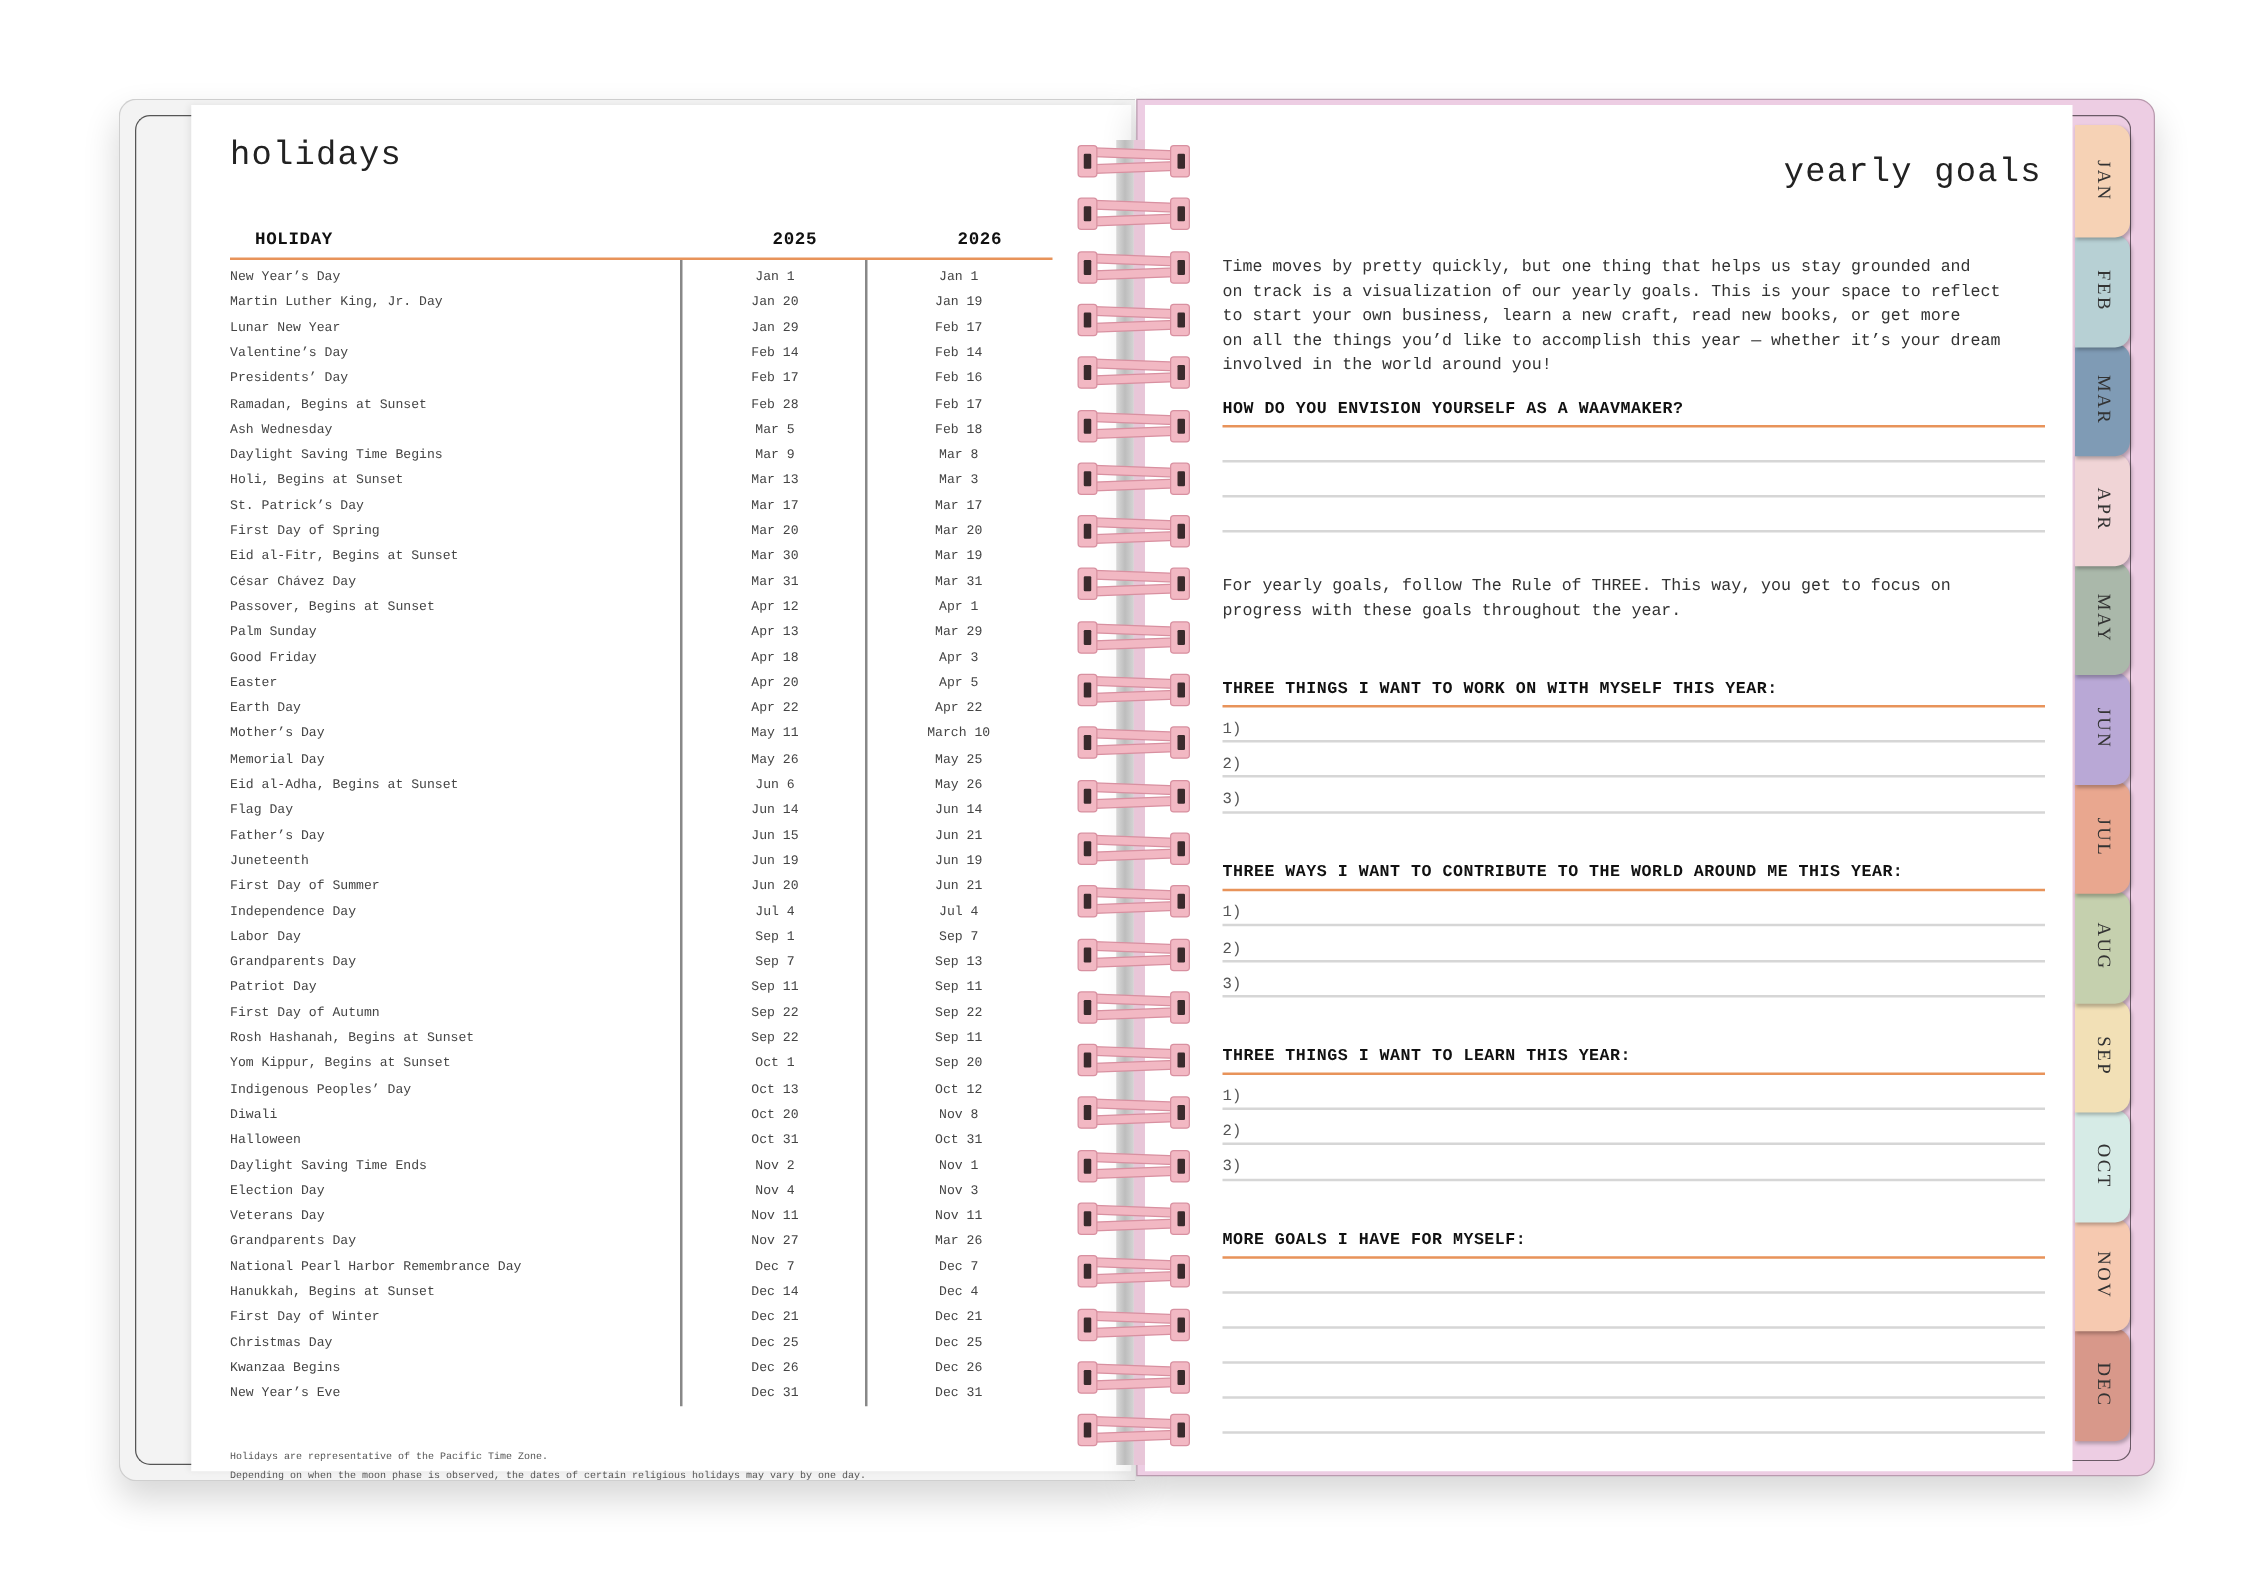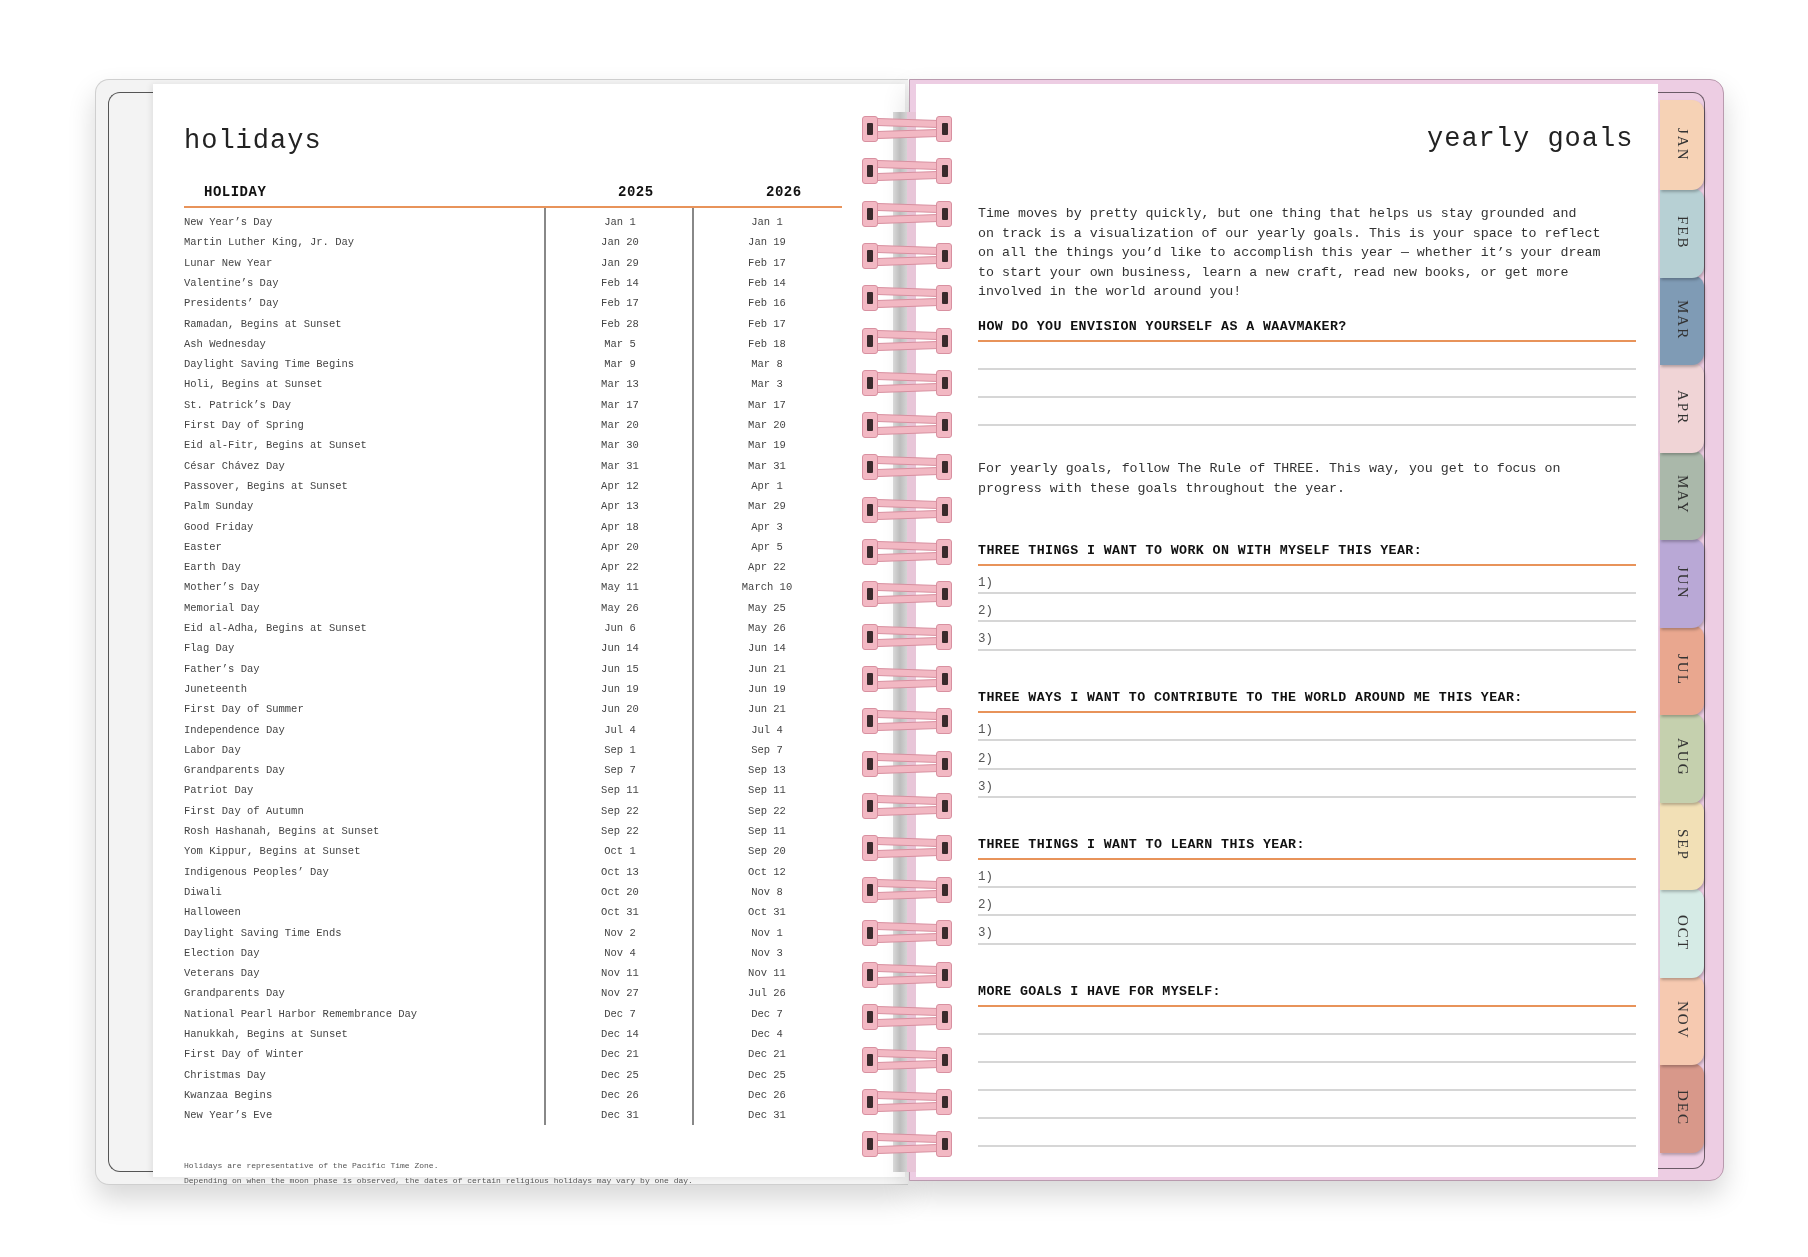--- a/index.html
+++ b/index.html
@@ -101,21 +101,21 @@
     font-size: 15px; letter-spacing: 2px; color: #333;
   }
 </style>
 </head>
 <body>
 
 <div class="abs left-cover"></div>
 <div class="abs left-cover-inner"></div>
 <div class="abs left-page"></div>
 
-<div class="abs page-title" style="left:184px; top:126px;">holidays</div>
+<div class="abs page-title" style="left:184px; top:110px;">holidays</div>
 
 <div class="abs th" style="left:184px;">HOLIDAY</div>
 <div class="abs th" style="left:598px;">2025</div>
 <div class="abs th" style="left:746px;">2026</div>
 <div class="abs orange-rule" style="left:184px; top:206px; width:658px;"></div>
 <div class="abs col-divider" style="left:544px; top:208px; height:917px;"></div>
 <div class="abs col-divider" style="left:692px; top:208px; height:917px;"></div>
 
 <div class="abs" id="holiday-rows" style="left:0; top:212px; width:900px;">
     <div class="hol-row" style="position: absolute; top: 0px; left: 0px; width: 900px;">
@@ -304,21 +304,21 @@
       <span class="hol-d26">Nov 3</span>
     </div>
     <div class="hol-row" style="position: absolute; top: 751.1px; left: 0px; width: 900px;">
       <span class="hol-name">Veterans Day</span>
       <span class="hol-d25">Nov 11</span>
       <span class="hol-d26">Nov 11</span>
     </div>
     <div class="hol-row" style="position: absolute; top: 771.4px; left: 0px; width: 900px;">
       <span class="hol-name">Grandparents Day</span>
       <span class="hol-d25">Nov 27</span>
-      <span class="hol-d26">Jul 26</span>
+      <span class="hol-d26">Mar 26</span>
     </div>
     <div class="hol-row" style="position: absolute; top: 791.7px; left: 0px; width: 900px;">
       <span class="hol-name">National Pearl Harbor Remembrance Day</span>
       <span class="hol-d25">Dec 7</span>
       <span class="hol-d26">Dec 7</span>
     </div>
     <div class="hol-row" style="position: absolute; top: 812px; left: 0px; width: 900px;">
       <span class="hol-name">Hanukkah, Begins at Sunset</span>
       <span class="hol-d25">Dec 14</span>
       <span class="hol-d26">Dec 4</span>
@@ -543,22 +543,22 @@
       <div class="end-l"></div>
       <div class="end-r"></div>
     </div>
   </div>
 
 <div class="abs rp-title" style="right:auto; left:1427px;">yearly goals</div>
 
 <div class="abs para" style="top:204px;">
   <div>Time moves by pretty quickly, but one thing that helps us stay grounded and</div>
   <div>on track is a visualization of our yearly goals. This is your space to reflect</div>
+  <div>to start your own business, learn a new craft, read new books, or get more</div>
   <div>on all the things you’d like to accomplish this year — whether it’s your dream</div>
-  <div>to start your own business, learn a new craft, read new books, or get more</div>
   <div>involved in the world around you!</div>
 </div>
 
 <div class="abs section-head" style="top:319px;">HOW DO YOU ENVISION YOURSELF AS A WAAVMAKER?</div>
 <div class="abs rule-o" style="top:340px;"></div>
 <div class="abs write-line" style="top:368px;"></div>
 <div class="abs write-line" style="top:396px;"></div>
 <div class="abs write-line" style="top:424px;"></div>
 
 <div class="abs para" style="top:459px;">

